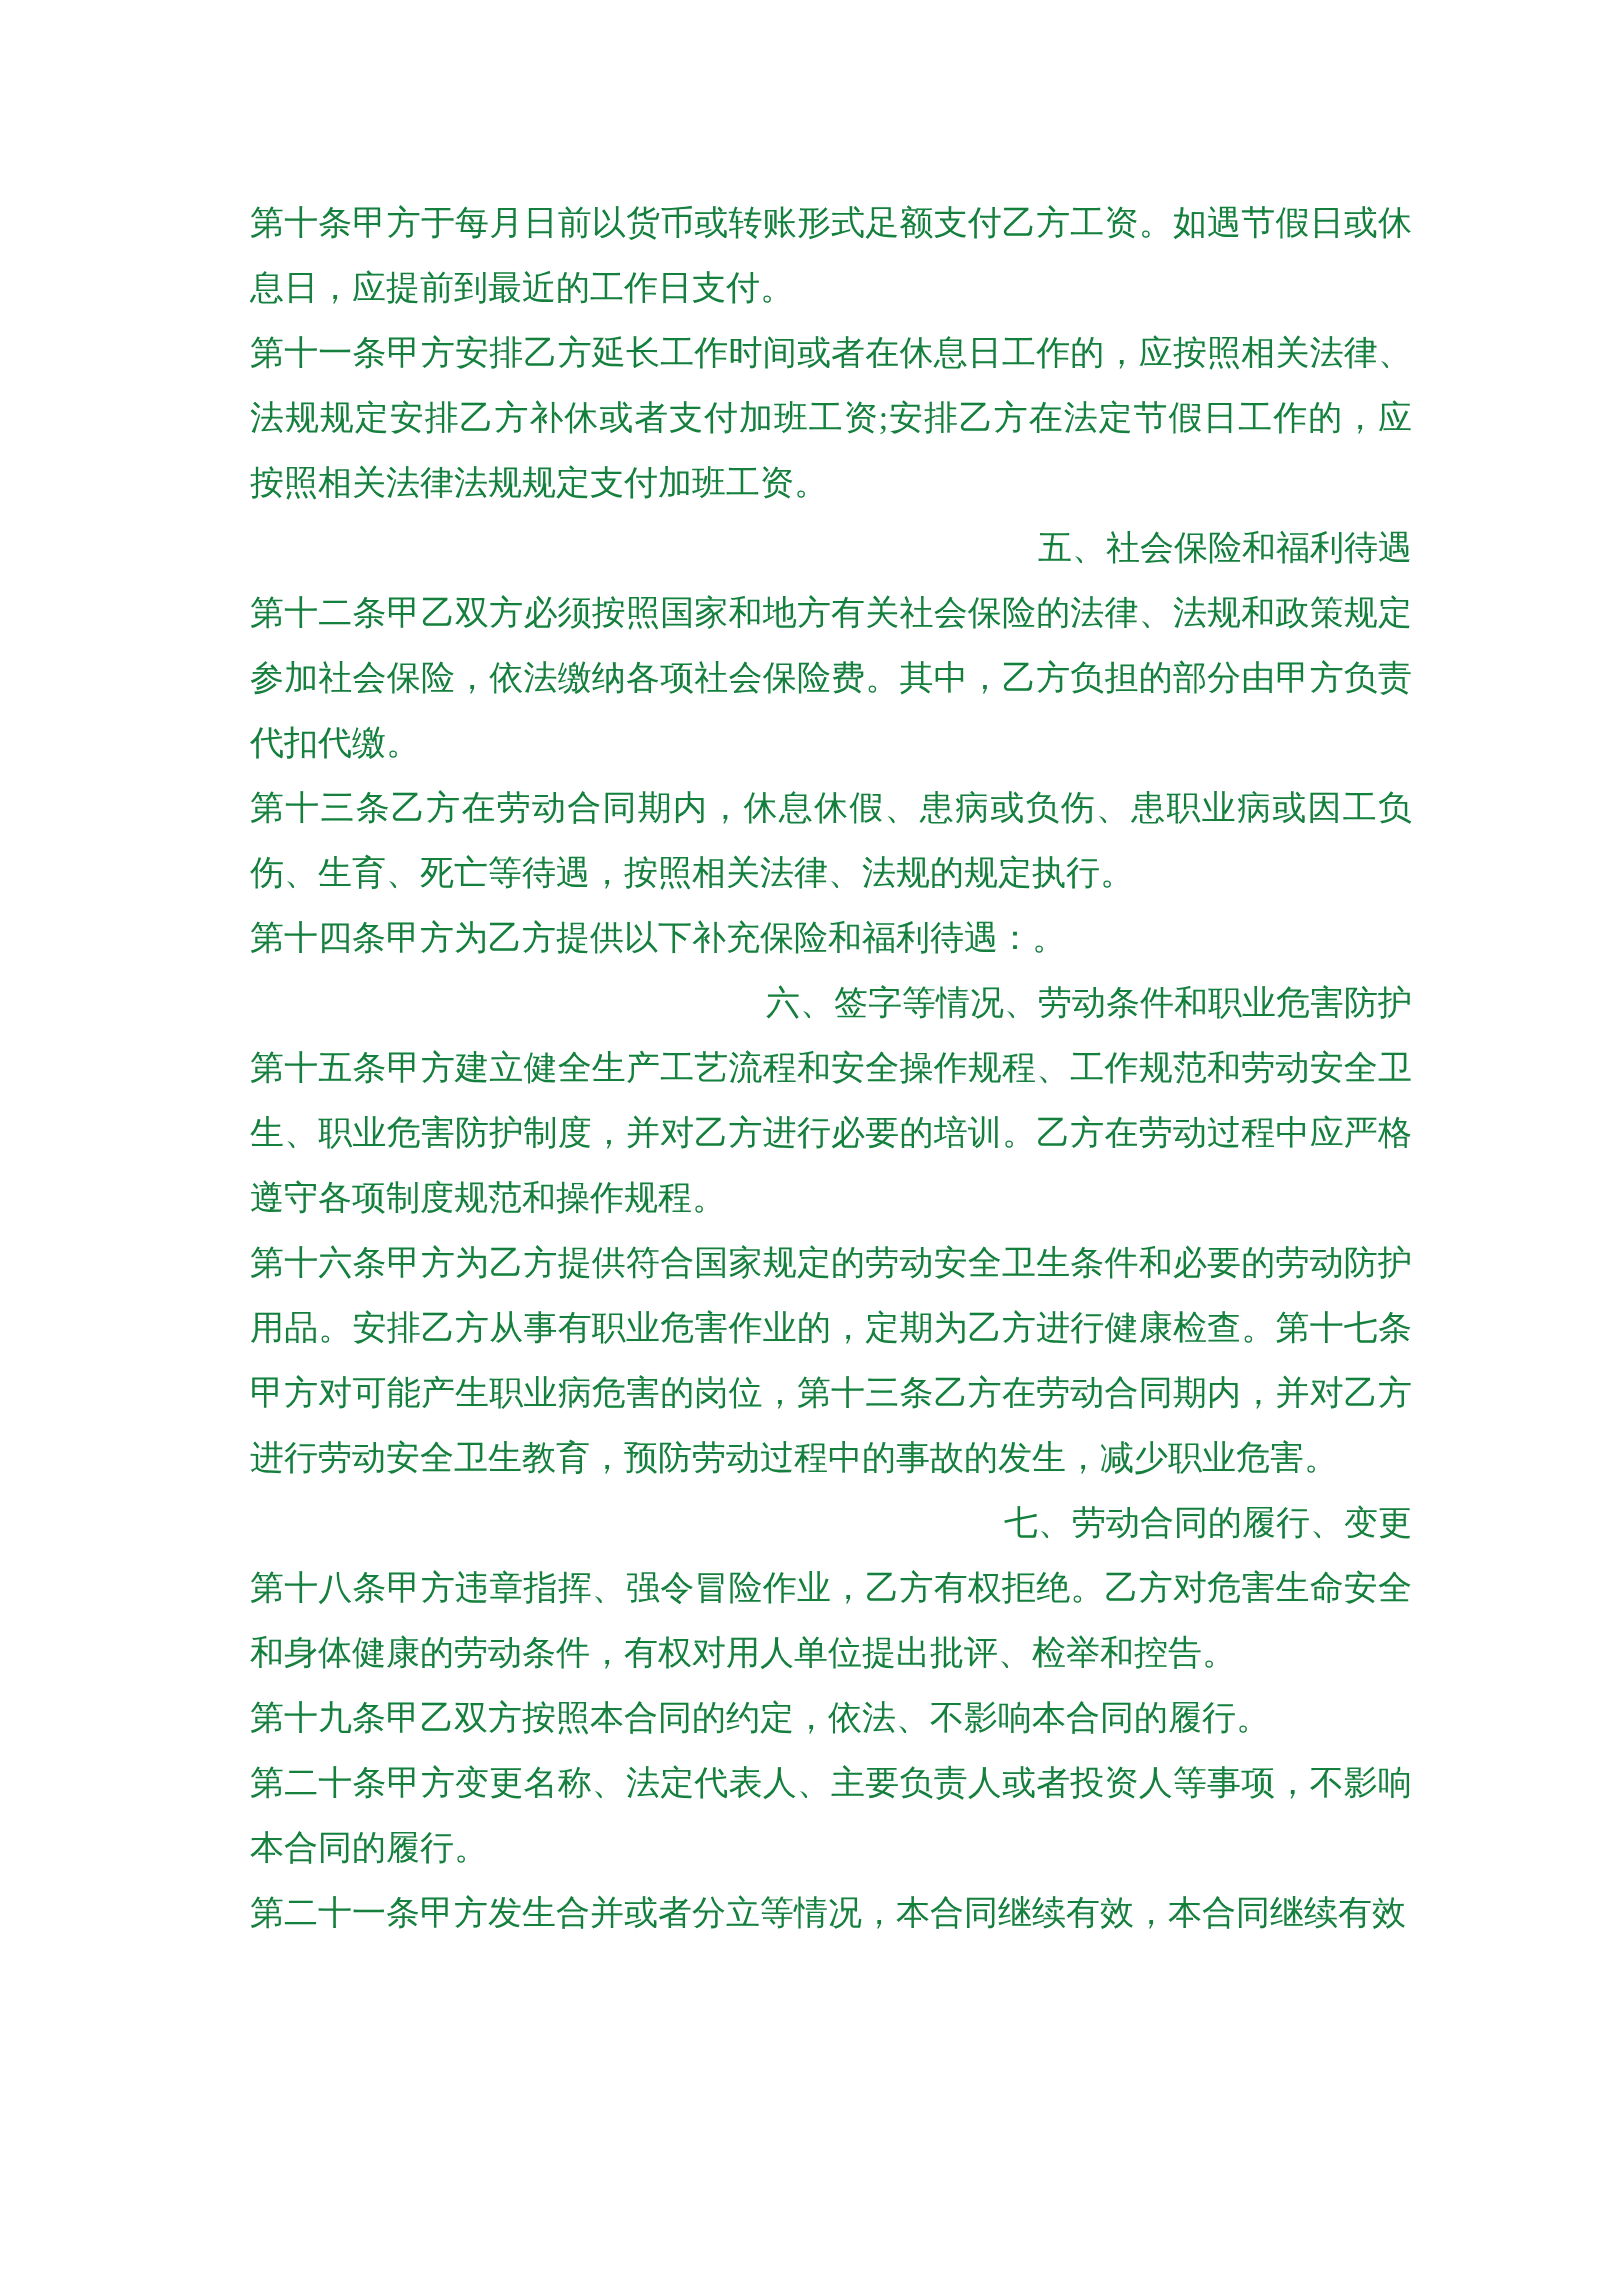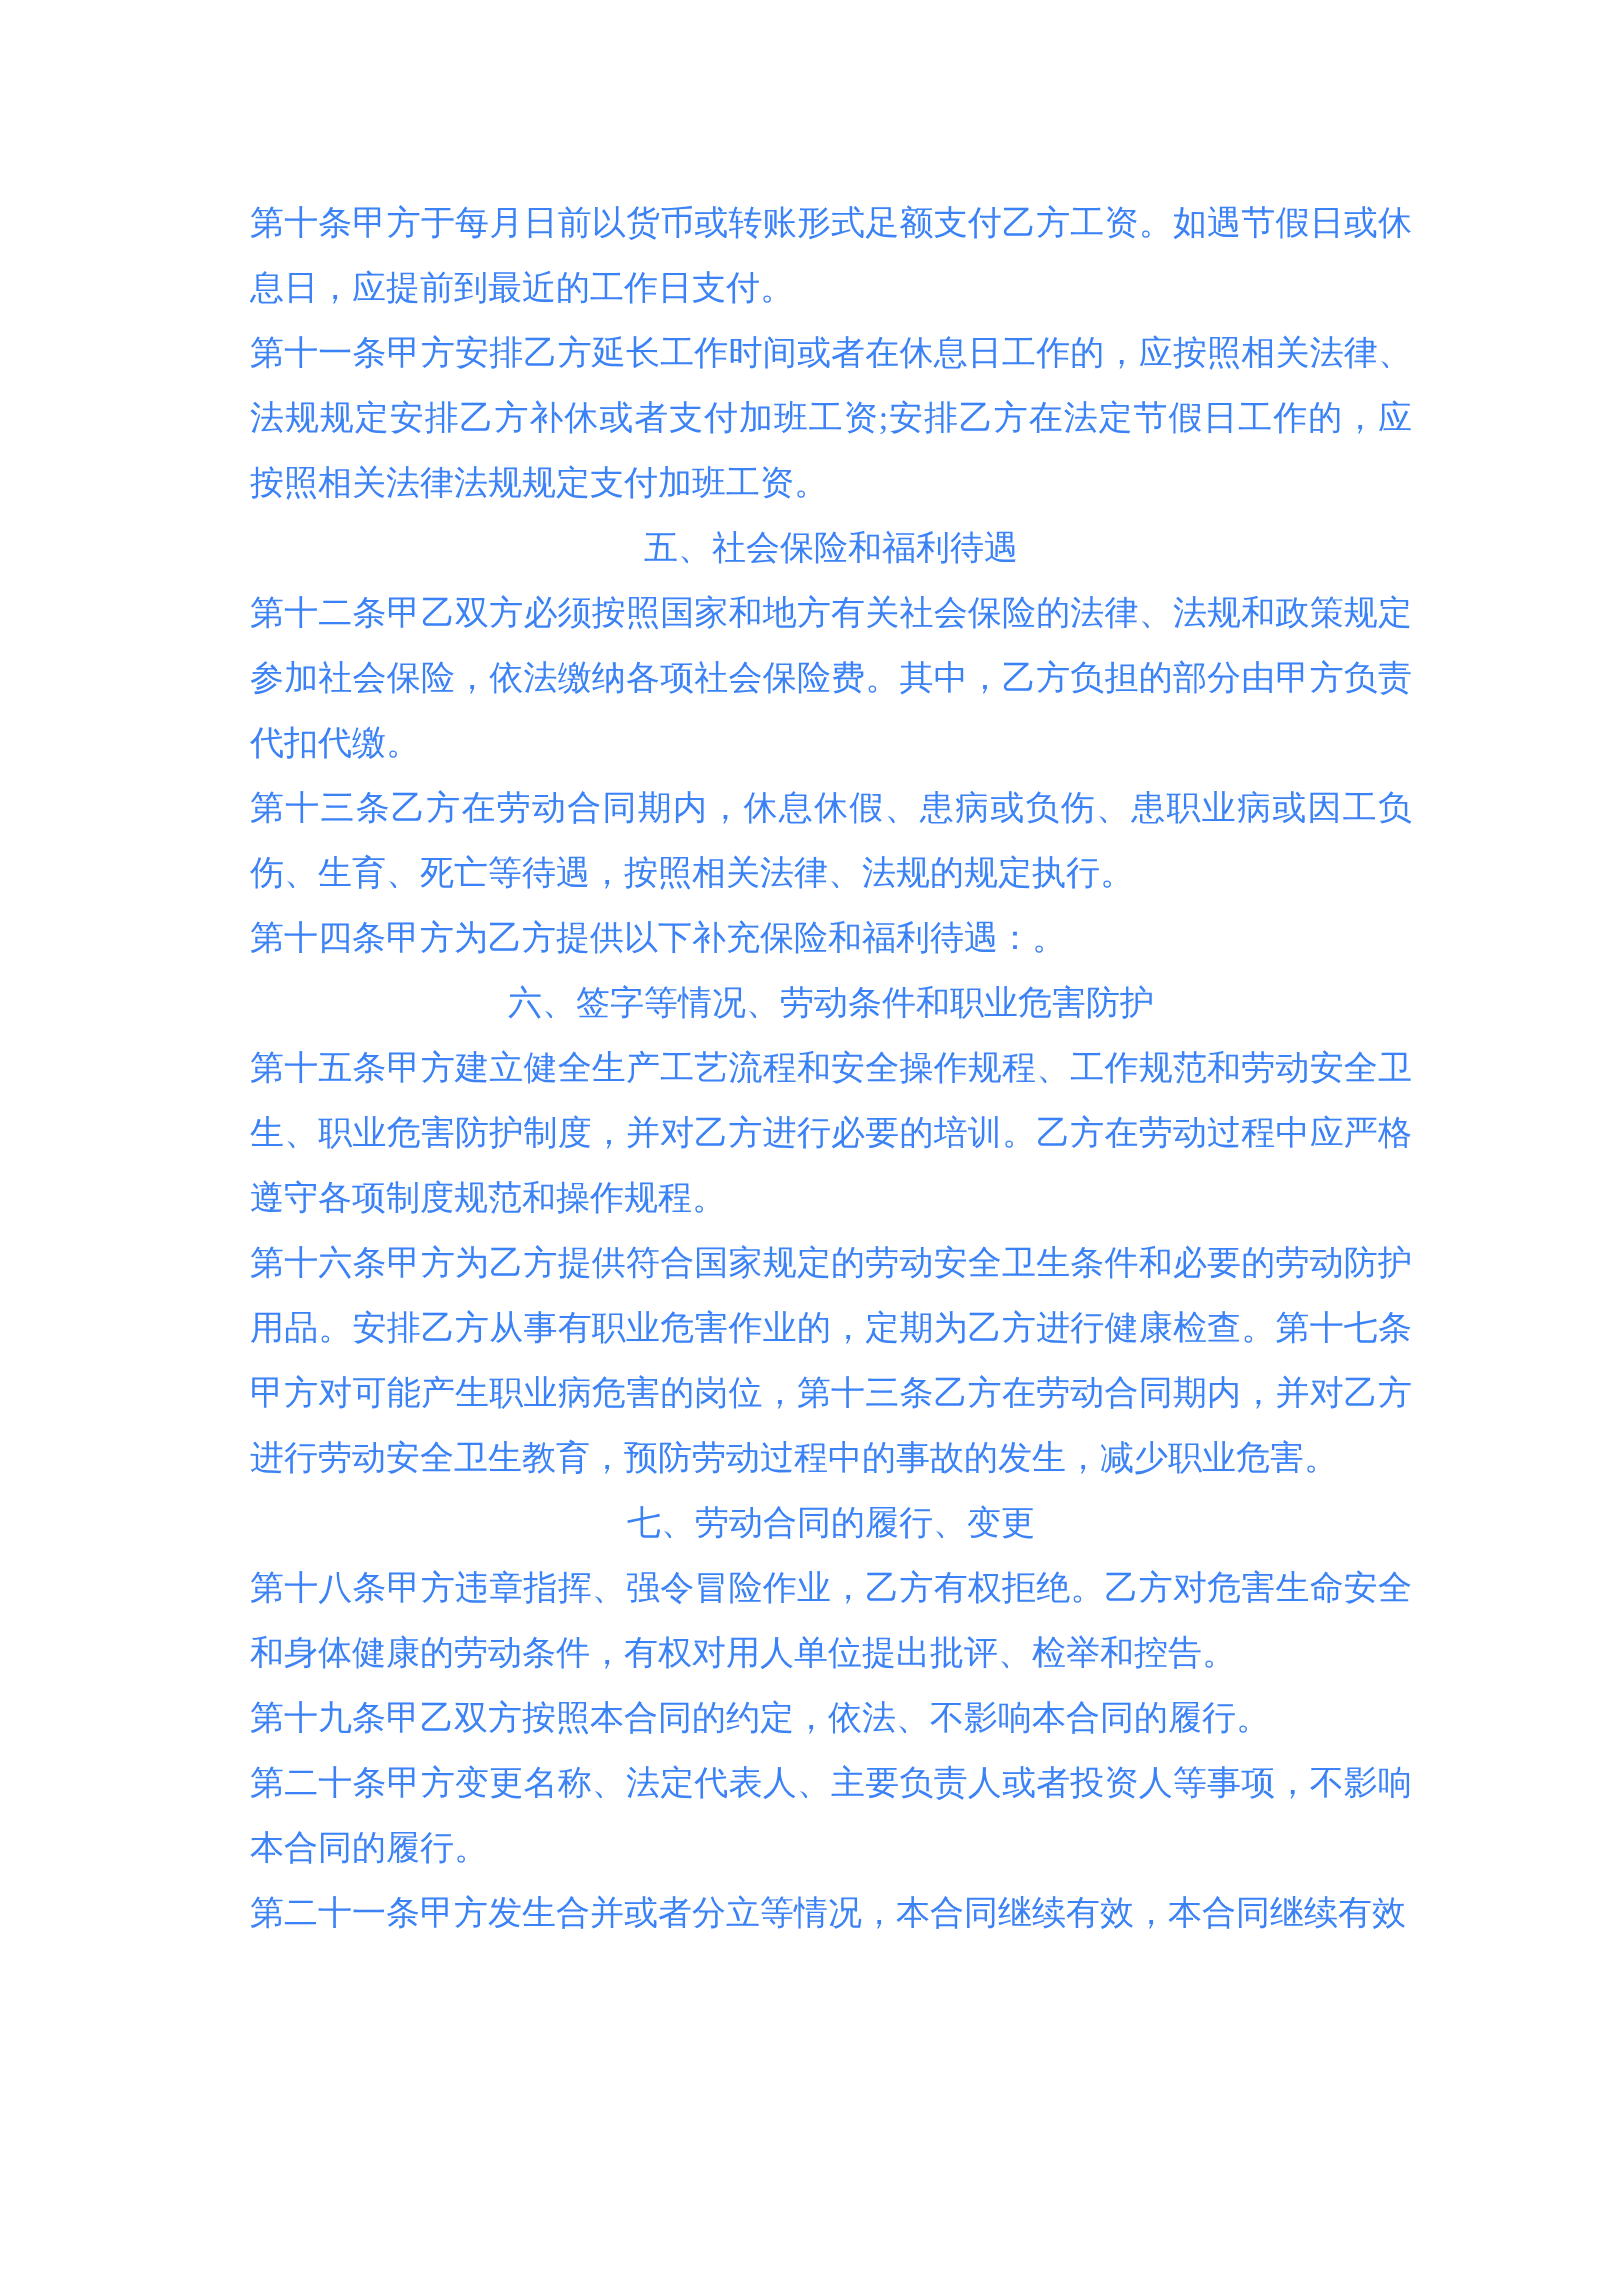--- a/index.html
+++ b/index.html
@@ -18,27 +18,27 @@
   }
   .content {
     width: 100%;
   }
   .para {
     margin: 0;
     padding: 0;
     font-family: "Liberation Serif", "DejaVu Serif", serif;
     font-size: 34px;
     line-height: 65px;
-    color: #3b82f6;
+    color: #15803d;
     text-align: justify;
     text-justify: inter-ideograph;
     word-break: break-all;
   }
   .para.section-heading {
-    text-align: center;
+    text-align: right;
   }
   .para.last-line {
     text-align: left;
   }
 </style>
 </head>
 <body>
 
 <div class="page">
   <div class="content">

